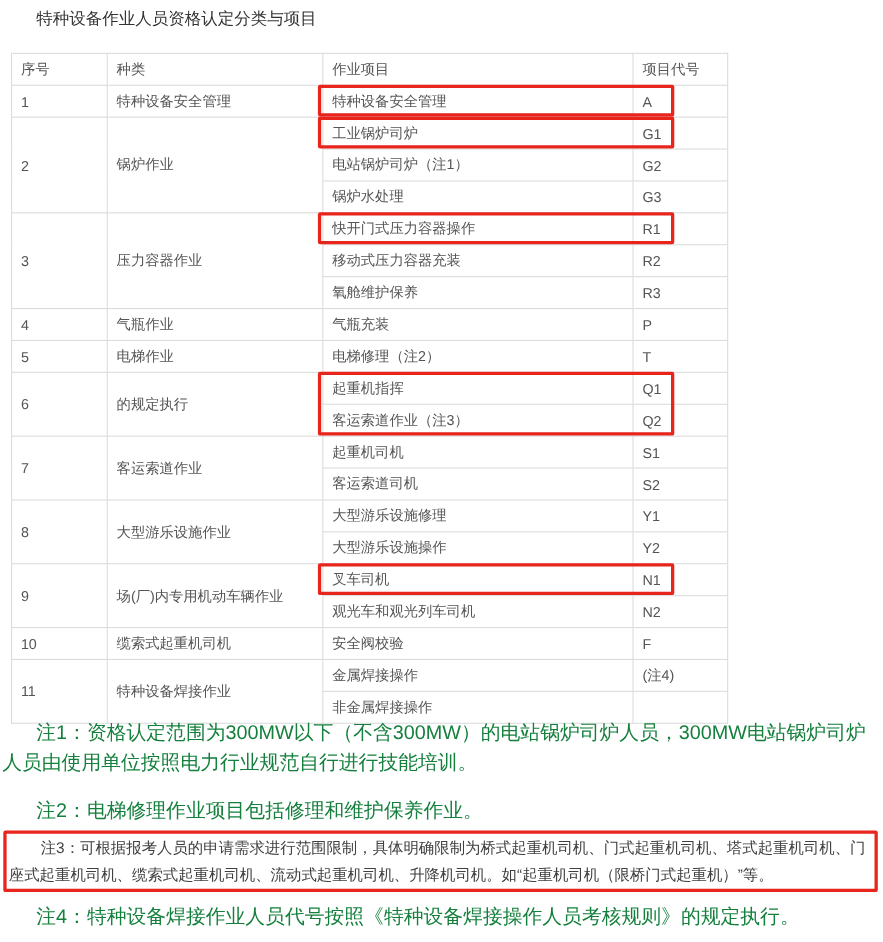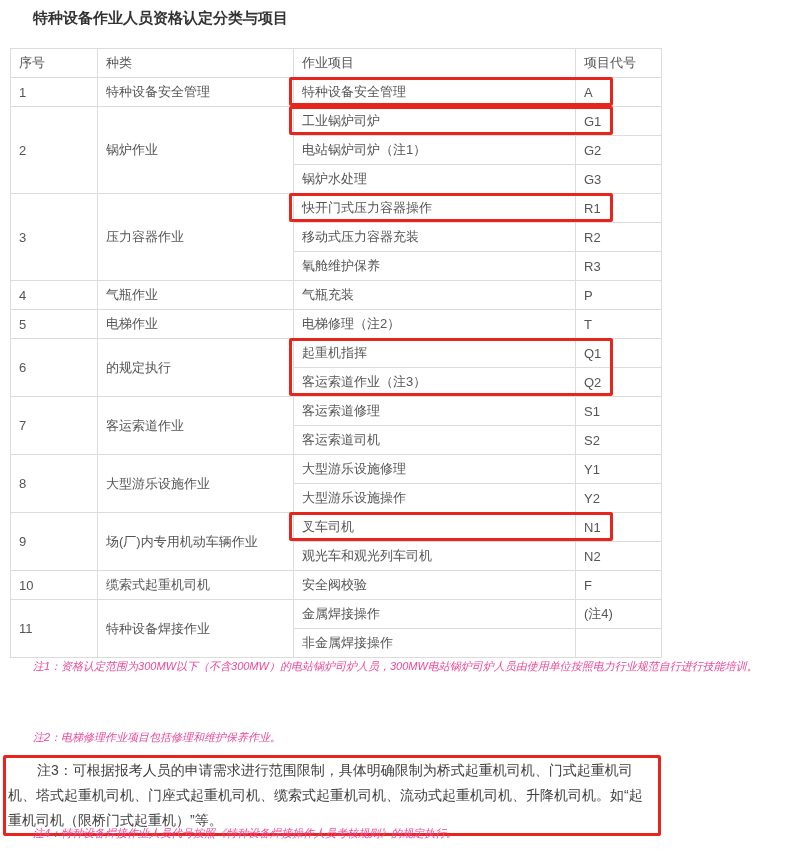--- a/index.html
+++ b/index.html
@@ -11,21 +11,20 @@
     font-family: "Liberation Sans", sans-serif;
     overflow: hidden;
   }
   .page-title {
     position: absolute;
     left: 33px;
     top: 8px;
     font-size: 15px;
     line-height: 20px;
     color: #333333;
-    font-weight: bold;
   }
   table.qual-table {
     position: absolute;
     left: 10px;
     top: 48px;
     width: 651px;
     border-collapse: collapse;
     table-layout: fixed;
     font-size: 13px;
     color: #555555;
@@ -43,34 +42,33 @@
   .qual-table tr { height: 29px; }
   .col-no   { width: 87px; }
   .col-cat  { width: 196px; }
   .col-proj { width: 282px; }
   .col-code { width: 86px; }
 
   .notes-block {
     position: absolute;
     left: 2px;
     width: 799px;
-    font-size: 11px;
+    font-size: 18px;
     line-height: 27px;
-    color: #ec4899;
+    color: #15803d;
     text-indent: 31px;
-    font-style: italic;
   }
   #note1 { top: 653px; }
   #note2 { top: 724px; }
   #note4 { top: 820px; }
   #note3-box {
     position: absolute;
     left: 3px;
     top: 755px;
-    width: 658px;
+    width: 795px;
     border: 3px solid #e8251d;
     border-radius: 2px;
     font-size: 14px;
     line-height: 25px;
     color: #404040;
     text-indent: 29px;
     padding: 0 4px 0 2px;
   }
   .hl-box {
     position: absolute;
@@ -166,21 +164,21 @@
       <td>Q1</td>
     </tr>
     <tr>
       <td>客运索道作业（注3）</td>
       <td>Q2</td>
     </tr>
 
     <tr>
       <td rowspan="2">7</td>
       <td rowspan="2">客运索道作业</td>
-      <td>客运索道修理</td>
+      <td>起重机司机</td>
       <td>S1</td>
     </tr>
     <tr>
       <td>客运索道司机</td>
       <td>S2</td>
     </tr>
 
     <tr>
       <td rowspan="2">8</td>
       <td rowspan="2">大型游乐设施作业</td>

